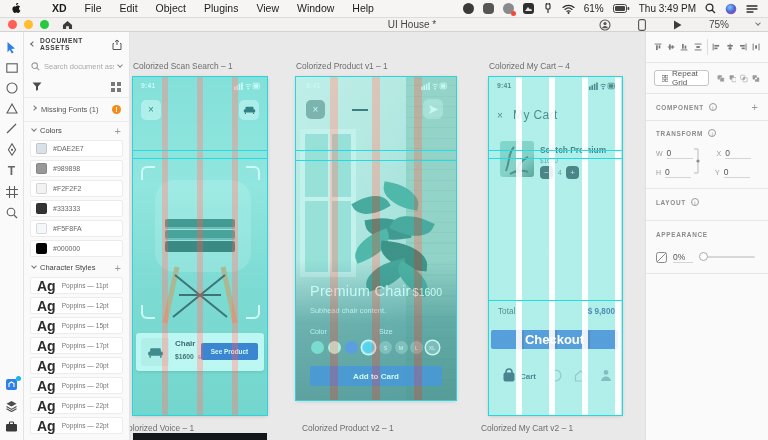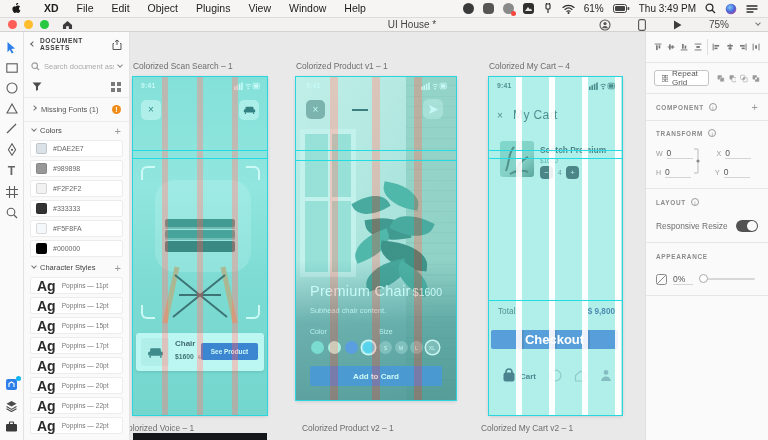--- a/index.html
+++ b/index.html
@@ -4,21 +4,21 @@
 <style>
   html,body{margin:0;padding:0;background:#ddd;}
   *{box-sizing:border-box;}
   .screen{position:relative;width:768px;height:440px;background:#e9e9e9;overflow:hidden;
     font-family:"Liberation Sans",sans-serif;-webkit-font-smoothing:antialiased;}
   .abs{position:absolute;}
   svg{display:block;}
 
   
   .menubar{position:absolute;left:0;top:0;width:768px;height:18px;background:#f7f5f4;
-    border-bottom:1px solid #dcdcdc;display:flex;align-items:center;padding:0 10px;gap:8px;}
+    border-bottom:1px solid #dcdcdc;display:flex;align-items:center;padding:0 10px;gap:16px;}
   .menubar .apple{margin-right:6px;}
   .mitems{display:flex;align-items:center;}
   .mitem{font-size:10.5px;color:#1c1c1c;padding:0 9px;line-height:17px;}
   .mitem.bold{font-weight:bold;}
   .mstatus{margin-left:auto;display:flex;align-items:center;gap:9px;}
   .mstatus .txt{font-size:10px;color:#222;}
   .appdot{width:11px;height:11px;border-radius:3px;position:relative;}
   .reddot{position:absolute;right:-2px;bottom:-2px;width:5px;height:5px;border-radius:50%;background:#f5483d;}
 
   
@@ -784,27 +784,20 @@
           <path d="M1 2h4v24H1" fill="none" stroke="#bbb" stroke-width="1"></path>
           <circle cx="5" cy="14" r="1.6" fill="#8a8a8a"></circle>
         </svg>
     </div>
     <div class="pdiv"></div>
 
     <div class="prow" style="height:26px;padding:0 10px;gap:5px">
       <span class="phead">LAYOUT</span>
       <span class="info">i</span>
     </div>
-    <div class="prow" style="height:22px;padding:0 10px">
-      <span style="font-size:8.4px;color:#6f6f6f">Responsive Resize</span>
-      <span style="flex:1"></span>
-      <span class="toggle">
-          <span class="knob"></span>
-        </span>
-    </div>
     <div class="pdiv" style="margin-top:5px"></div>
 
     <div class="prow" style="height:26px;padding:0 10px">
       <span class="phead">APPEARANCE</span>
     </div>
     <div class="prow" style="height:20px;padding:0 10px;gap:6px">
       <svg width="11" height="11" viewBox="0 0 11 11">
           <rect x=".5" y=".5" width="10" height="10" rx="2" fill="none" stroke="#8a8a8a"></rect>
           <path d="M10 1 1 10" stroke="#8a8a8a" stroke-width="1"></path>
         </svg>

